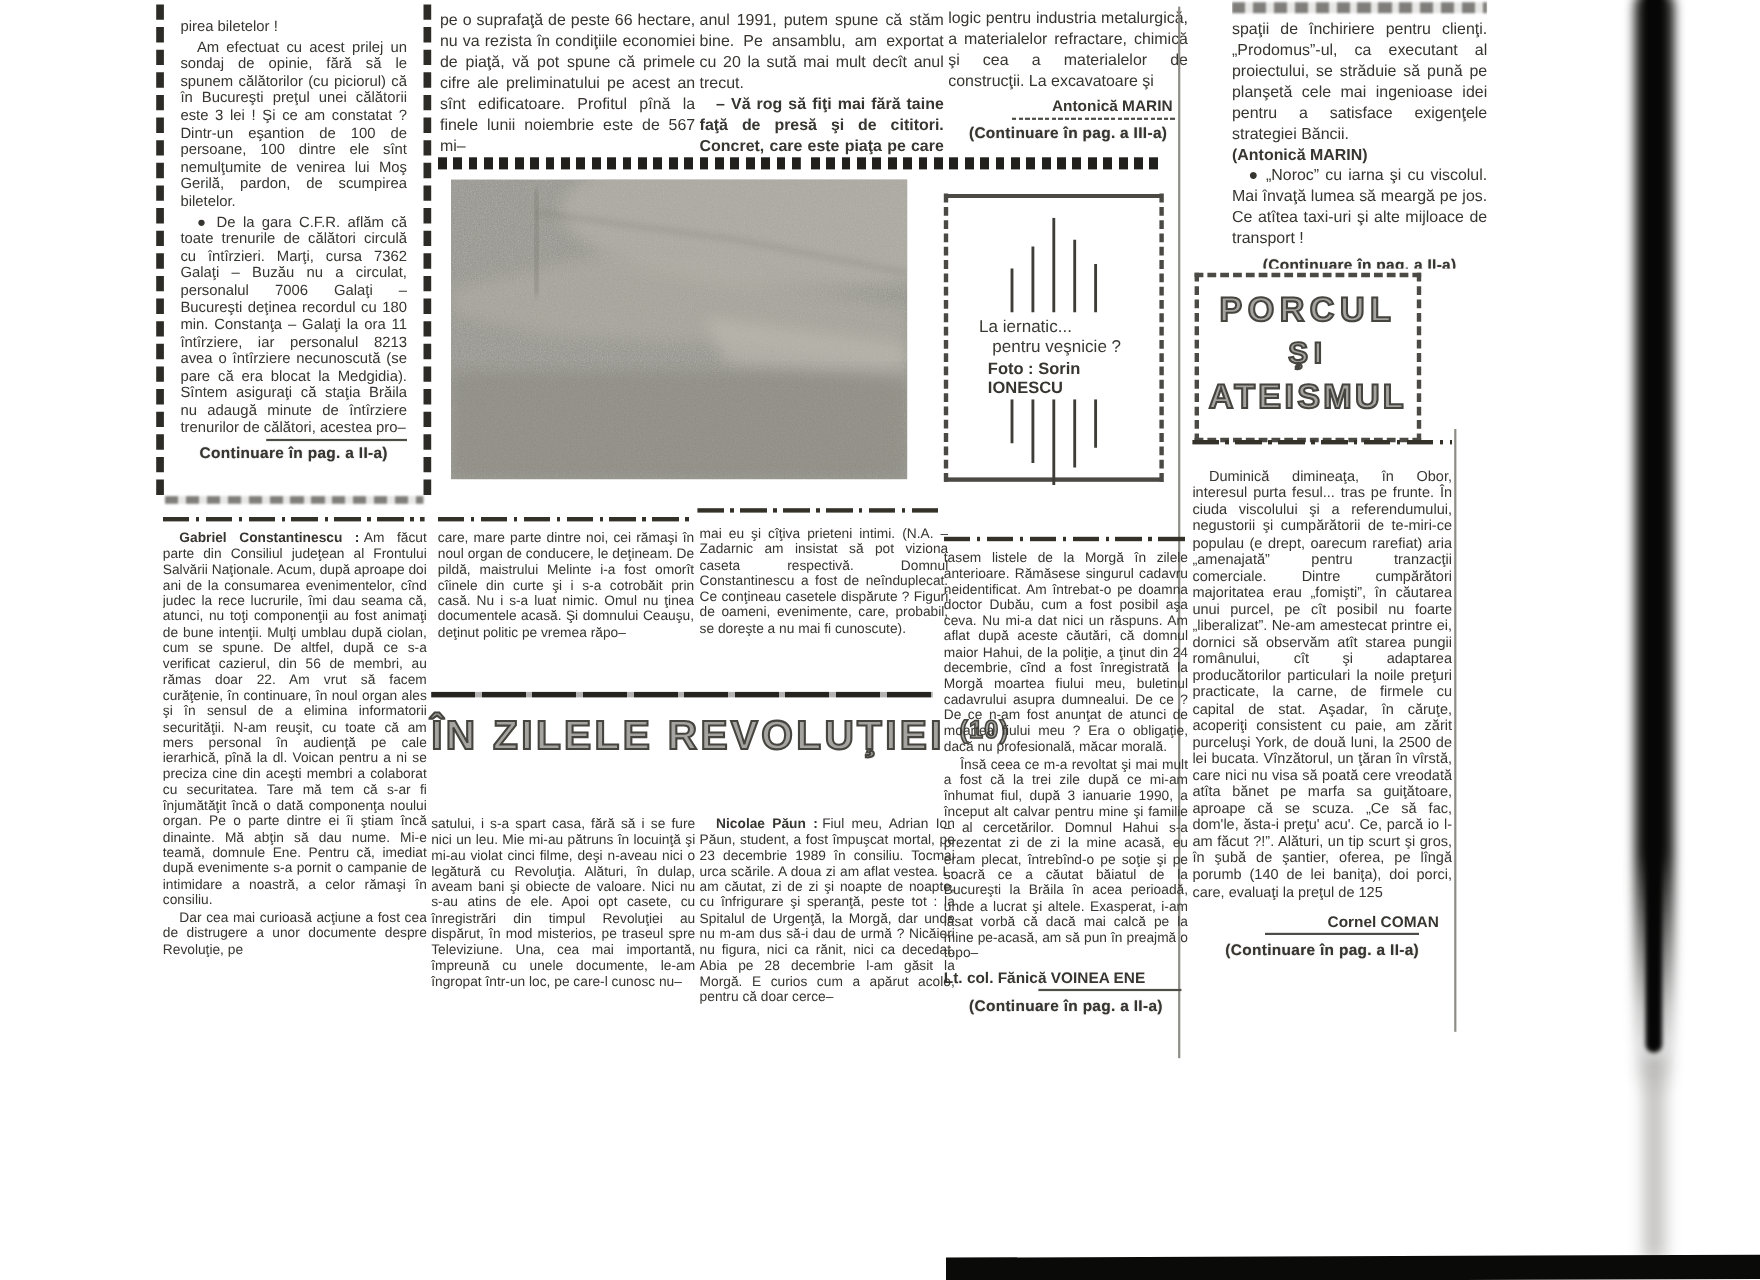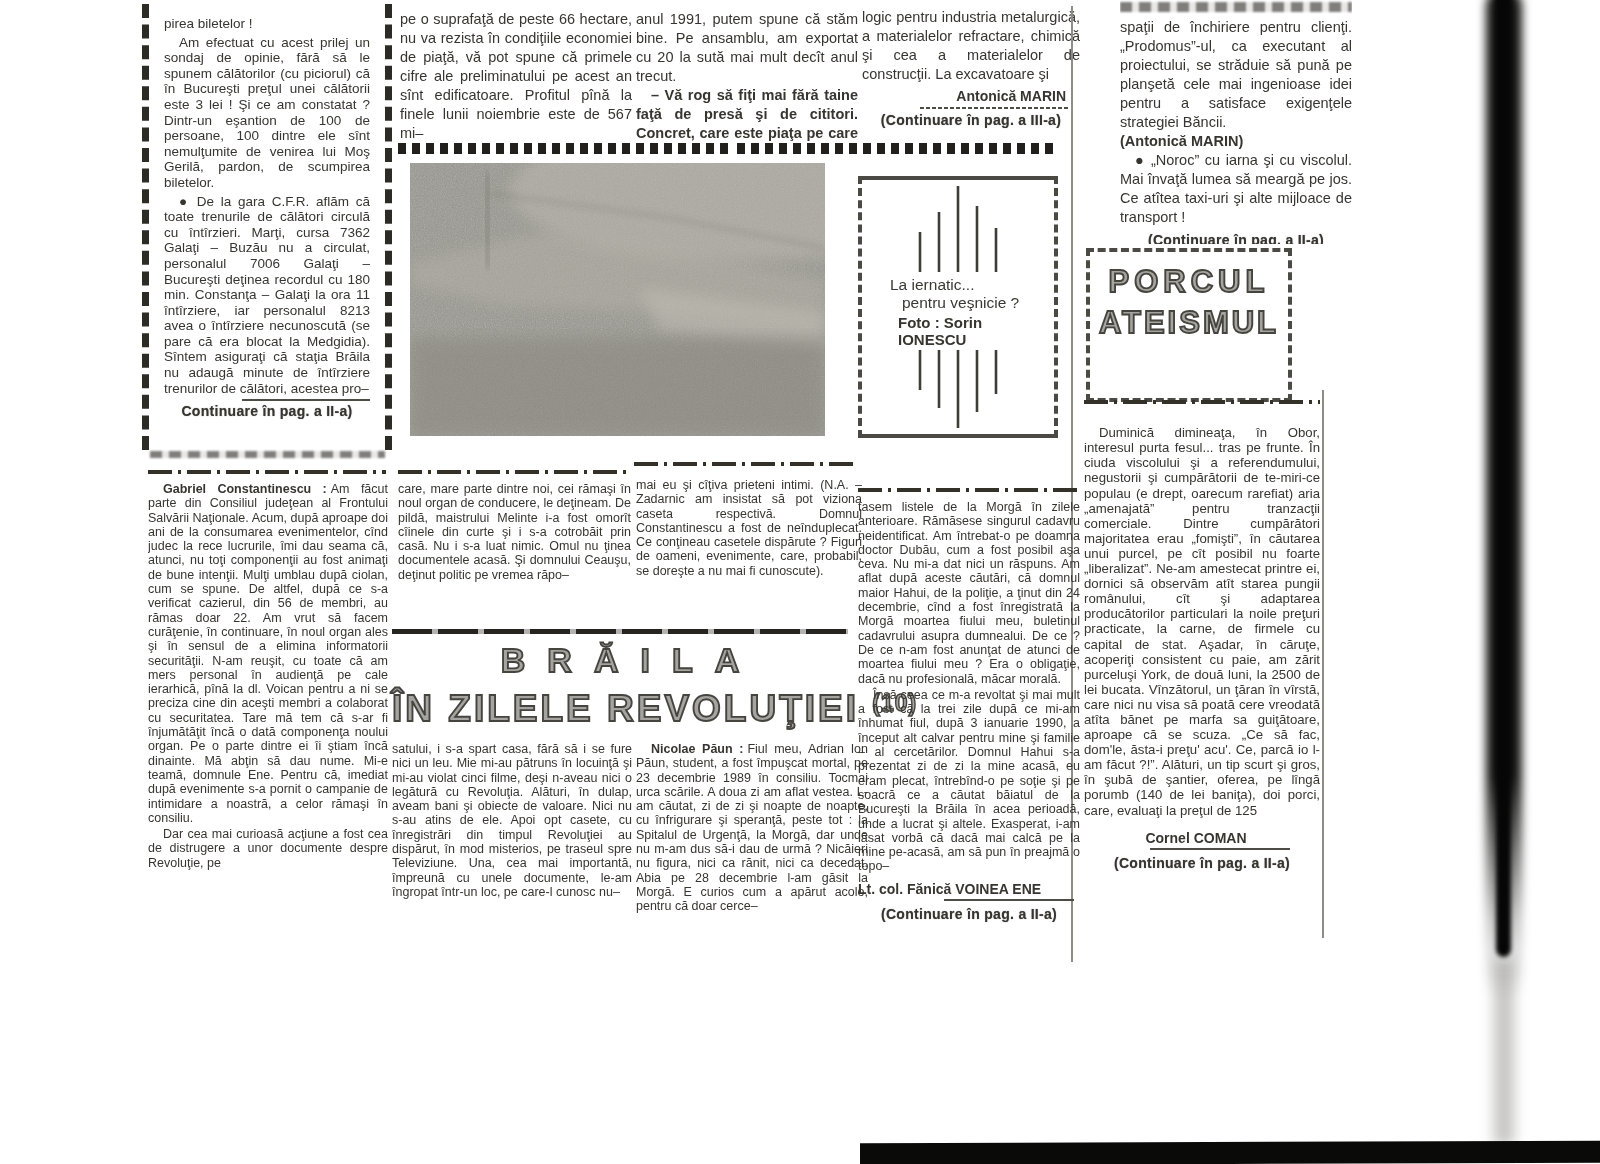--- a/index.html
+++ b/index.html
@@ -42,21 +42,21 @@
   .news-box{position:absolute;left:142px;top:4px;width:250px;height:446px;
       border-left:7px dashed #2c2b26;border-right:7px dashed #2c2b26;
       padding:12px 15px 4px 15px;box-sizing:border-box;font-size:13.5px;line-height:15.6px;text-align:justify;}
   .news-box p{margin:0 0 3px 0;}
   
   .photo{position:absolute;left:410px;top:163px;width:415px;height:273px;overflow:hidden;}
   
   .cap-box{position:absolute;left:858px;top:176px;width:200px;height:262px;box-sizing:border-box;
       border-top:4px solid #4a4944;border-bottom:4px solid #4a4944;
       border-left:4px dashed #4a4944;border-right:4px dashed #4a4944;
-      text-align:center;padding-top:6px;}
+      text-align:center;padding-top:18px;}
   .cap-line{font-size:15.5px;font-weight:400;color:#3b3933;text-align:left;margin:0 0 0 28px;}
   .cap-credit{font-size:15px;font-weight:700;margin:2px 0 0 24px;text-align:left;}
   
   .outline{font-weight:700;color:rgba(130,128,120,.30);-webkit-text-stroke:1.9px #46443e;
       text-shadow:0 0 1px rgba(70,68,62,.4);}
   .porcul-box{position:absolute;left:1086px;top:248px;width:206px;height:154px;box-sizing:border-box;
       border:4px dashed #4b4a45;text-align:center;padding-top:10px;}
   .porcul-box .w1{font-size:31px;letter-spacing:5px;line-height:40px;}
   .porcul-box .w2{font-size:27px;letter-spacing:5px;line-height:38px;}
   .porcul-box .w3{font-size:31px;letter-spacing:3px;line-height:42px;}
@@ -154,27 +154,28 @@
           <line x1="41" y1="0" x2="41" y2="58"></line>
         <line x1="60" y1="0" x2="60" y2="78"></line>
           <line x1="79" y1="0" x2="79" y2="62"></line>
         <line x1="98" y1="0" x2="98" y2="44"></line>
       </g>
     </svg>
   </div>
 
   <div class="porcul-box">
     <div class="outline w1">PORCUL</div>
+    <div class="outline w2">ŞI</div>
     <div class="outline w3">ATEISMUL</div>
   </div>
 
   <div class="dash-sep" style="left:1084px;top:400px;width:236px;"></div>
   <div class="abs feat-text" style="left:1084px;top:412px;width:236px;height:556px;overflow:hidden;">
     <p class="ind">Duminică dimineaţa, în Obor, interesul purta fesul... tras pe frunte. În ciuda viscolului şi a referendumului, negustorii şi cumpărătorii de te-miri-ce populau (e drept, oarecum rarefiat) aria „amenajată” pentru tranzacţii comerciale. Dintre cumpărători majoritatea erau „fomişti”, în căutarea unui purcel, pe cît posibil nu foarte „liberalizat”. Ne-am amestecat printre ei, dornici să observăm atît starea pungii românului, cît şi adaptarea producătorilor particulari la noile preţuri practicate, la carne, de firmele cu capital de stat. Aşadar, în căruţe, acoperiţi consistent cu paie, am zărit purceluşi York, de două luni, la 2500 de lei bucata. Vînzătorul, un ţăran în vîrstă, care nici nu visa să poată cere vreodată atîta bănet pe marfa sa guiţătoare, aproape că se scuza. „Ce să fac, dom'le, ăsta-i preţu' acu'. Ce, parcă io l-am făcut ?!”. Alături, un tip scurt şi gros, în şubă de şantier, oferea, pe lîngă porumb (140 de lei baniţa), doi porci, care, evaluaţi la preţul de 125</p>
-    <div class="byline" style="margin-right:12px;text-align:center;">Cornel COMAN</div>
+    <div class="byline" style="margin-right:12px;">Cornel COMAN</div>
     <div class="hr-thin" style="width:140px;margin:2px 30px 3px auto;"></div>
     <div class="cont">(Continuare în pag. a II-a)</div>
   </div>
 
   <div class="vrule" style="left:1071px;top:6px;height:956px;"></div>
   <div class="vrule" style="left:1322px;top:390px;height:548px;"></div>
 
   <div class="dash-sep" style="left:148px;top:470px;width:238px;"></div>
   <div class="dash-sep" style="left:398px;top:470px;width:230px;"></div>
   <div class="dash-sep" style="left:634px;top:462px;width:222px;"></div>
@@ -188,21 +189,20 @@
   <div class="abs bt" style="left:636px;top:478px;width:226px;height:150px;overflow:hidden;">
     <p>mai eu şi cîţiva prieteni intimi. (N.A. – Zadarnic am insistat să pot viziona caseta respectivă. Domnul Constantinescu a fost de neînduplecat. Ce conţineau casetele dispărute ? Figuri de oameni, evenimente, care, probabil, se doreşte a nu mai fi cunoscute).</p>
   </div>
 
   <div class="abs bt" style="left:398px;top:482px;width:233px;height:150px;overflow:hidden;">
     <p>care, mare parte dintre noi, cei rămaşi în noul organ de conducere, le deţineam. De pildă, maistrului Melinte i-a fost omorît cîinele din curte şi i s-a cotrobăit prin casă. Nu i s-a luat nimic. Omul nu ţinea documentele acasă. Şi domnului Ceauşu, deţinut politic pe vremea răpo–</p>
   </div>
 
   <div class="thick-dash" style="left:392px;top:629px;width:456px;"></div>
   <div class="braila">
-    <div class="outline l1">BRĂILA</div>
     <div class="outline l2"><span>ÎN ZILELE REVOLUŢIEI</span>&nbsp;<span class="issue">(10)</span></div>
   </div>
 
   <div class="abs bt" style="left:392px;top:742px;width:240px;height:228px;overflow:hidden;">
     <p>satului, i s-a spart casa, fără să i se fure nici un leu. Mie mi-au pătruns în locuinţă şi mi-au violat cinci filme, deşi n-aveau nici o legătură cu Revoluţia. Alături, în dulap, aveam bani şi obiecte de valoare. Nici nu s-au atins de ele. Apoi opt casete, cu înregistrări din timpul Revoluţiei au dispărut, în mod misterios, pe traseul spre Televiziune. Una, cea mai importantă, împreună cu unele documente, le-am îngropat într-un loc, pe care-l cunosc nu–</p>
   </div>
 
   <div class="abs bt" style="left:636px;top:742px;width:232px;height:228px;overflow:hidden;">
     <p class="ind"><span class="speaker">Nicolae Păun :</span><span>Fiul meu, Adrian Ion Păun, student, a fost împuşcat mortal, pe 23 decembrie 1989 în consiliu. Tocmai urca scările. A doua zi am aflat vestea. L-am căutat, zi de zi şi noapte de noapte, cu înfrigurare şi speranţă, peste tot : la Spitalul de Urgenţă, la Morgă, dar unde nu m-am dus să-i dau de urmă ? Nicăieri nu figura, nici ca rănit, nici ca decedat. Abia pe 28 decembrie l-am găsit la Morgă. E curios cum a apărut acolo, pentru că doar cerce–</span></p>
   </div>

